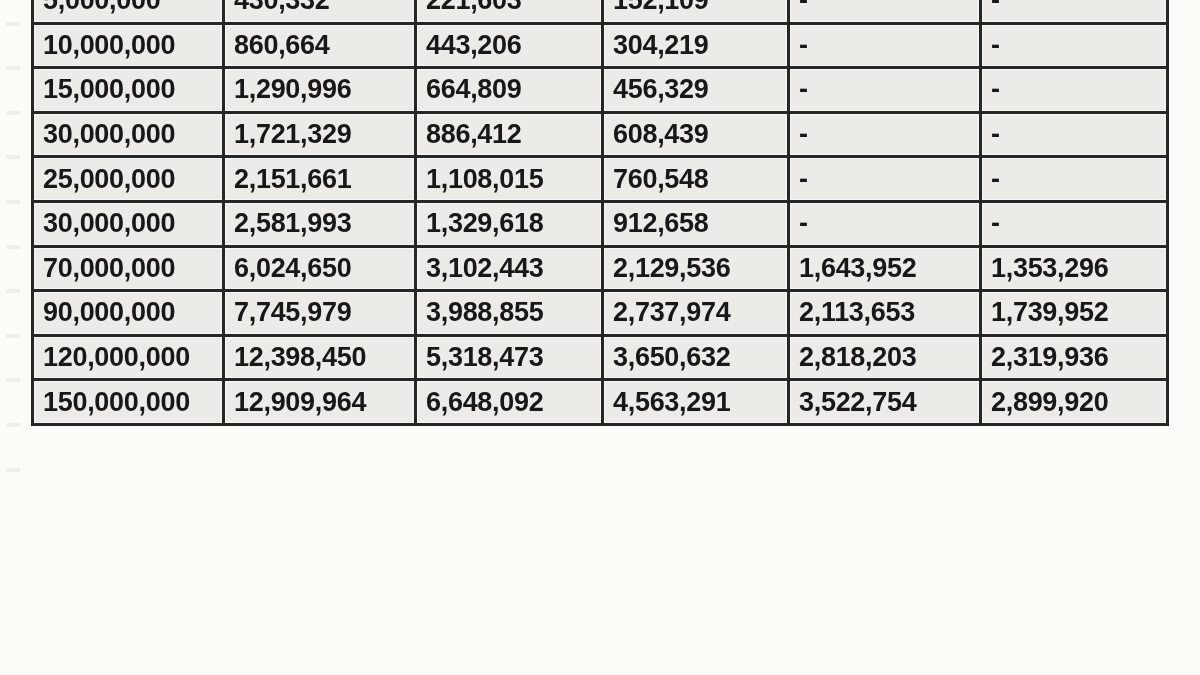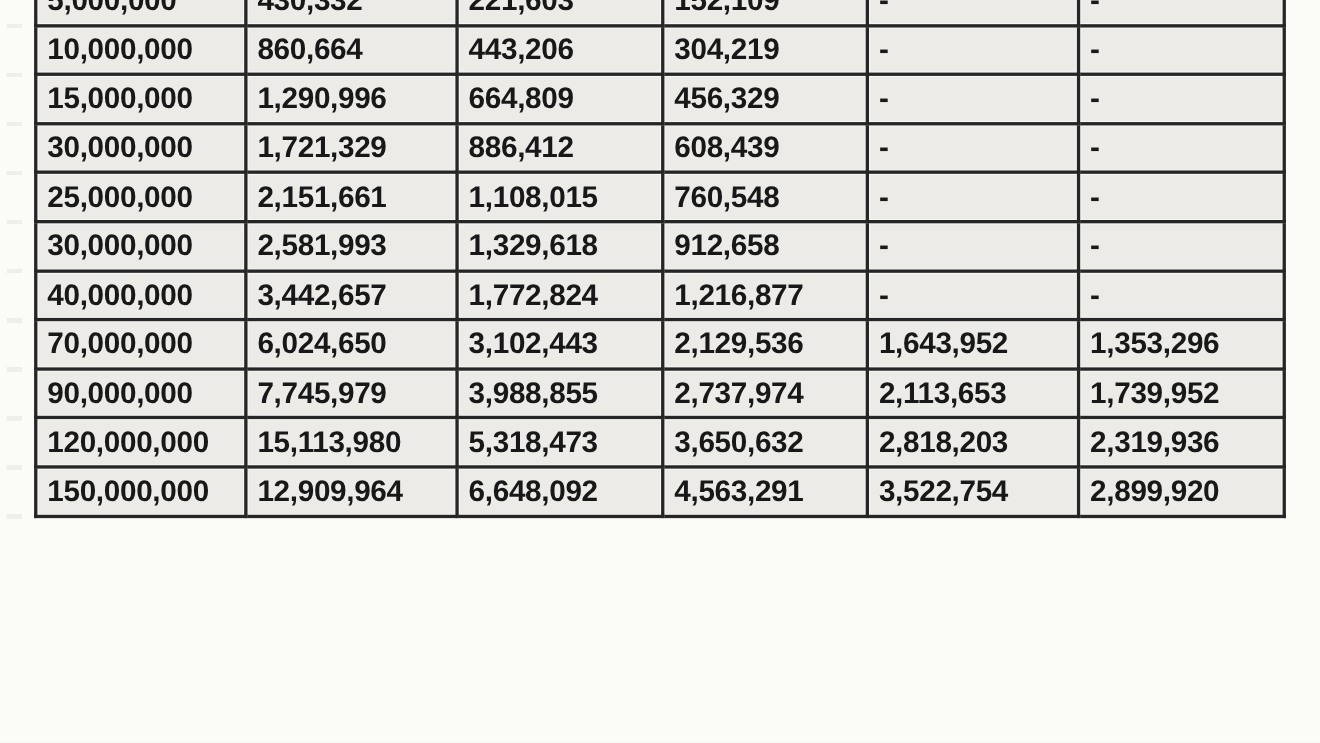--- a/index.html
+++ b/index.html
@@ -116,46 +116,38 @@
           </tr>
           <tr>
             <td>30,000,000</td>
             <td>2,581,993</td>
             <td>1,329,618</td>
             <td>912,658</td>
             <td>-</td>
             <td>-</td>
           </tr>
           <tr>
-            <td>40,000,000</td>
-            <td>3,442,657</td>
-            <td>1,772,824</td>
-            <td>1,216,877</td>
-            <td>-</td>
-            <td>-</td>
-          </tr>
-          <tr>
             <td>70,000,000</td>
             <td>6,024,650</td>
             <td>3,102,443</td>
             <td>2,129,536</td>
             <td>1,643,952</td>
             <td>1,353,296</td>
           </tr>
           <tr>
             <td>90,000,000</td>
             <td>7,745,979</td>
             <td>3,988,855</td>
             <td>2,737,974</td>
             <td>2,113,653</td>
             <td>1,739,952</td>
           </tr>
           <tr>
             <td>120,000,000</td>
-            <td>15,113,980</td>
+            <td>12,398,450</td>
             <td>5,318,473</td>
             <td>3,650,632</td>
             <td>2,818,203</td>
             <td>2,319,936</td>
           </tr>
           <tr>
             <td>150,000,000</td>
             <td>12,909,964</td>
             <td>6,648,092</td>
             <td>4,563,291</td>

